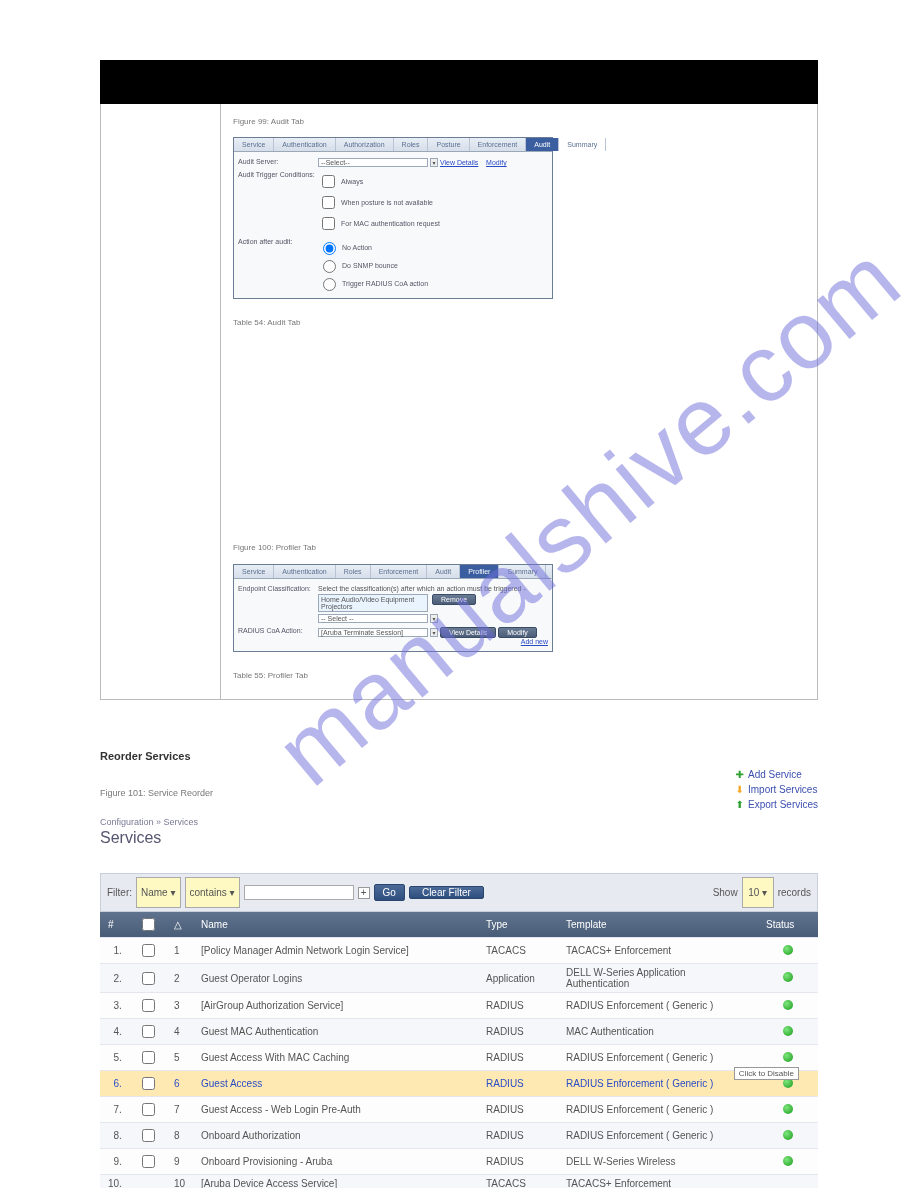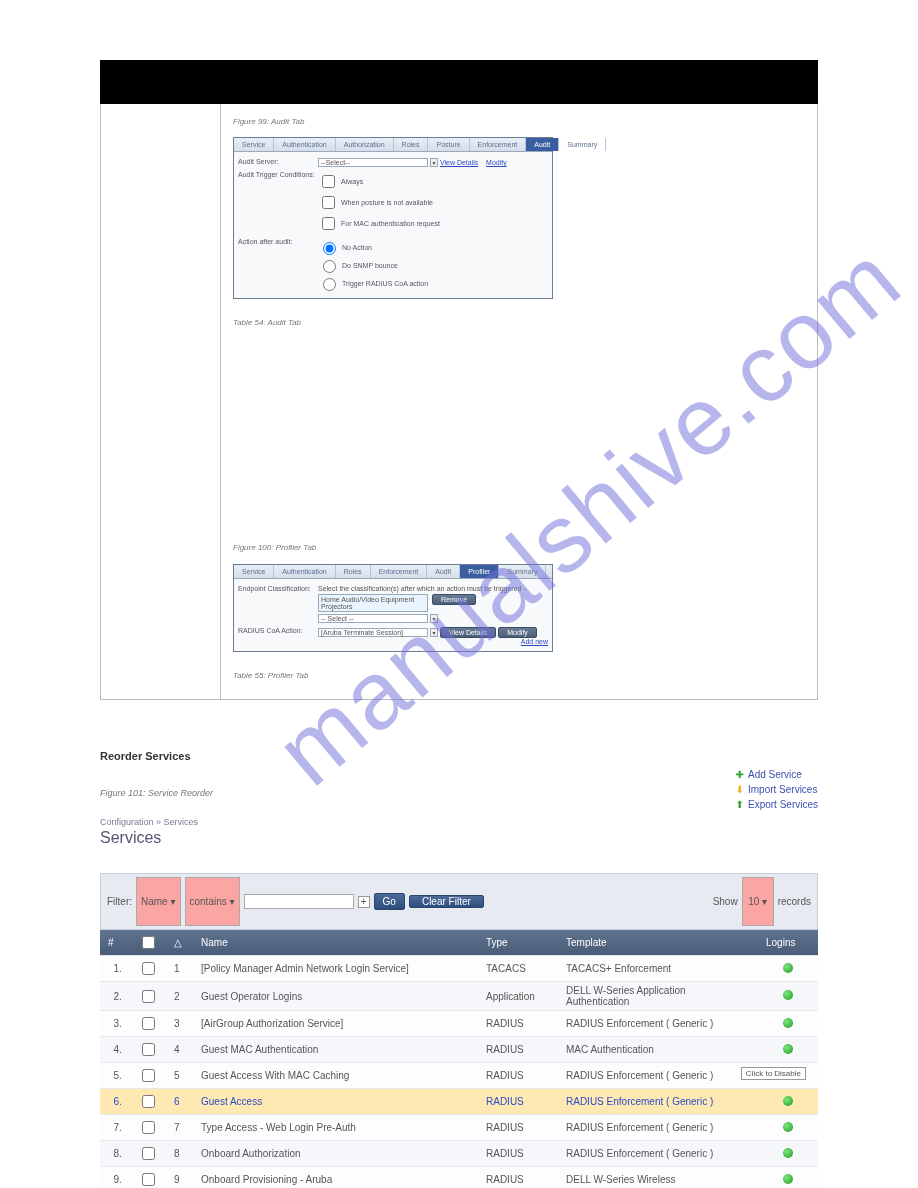--- a/index.html
+++ b/index.html
@@ -54,21 +54,20 @@
     font-size: 9px;
     font-weight: bold;
     color: #444;
     margin: 10px 0 4px 0;
   }
   .body-text {
     font-size: 8px;
     color: #777;
     line-height: 1.4;
     margin: 4px 0 10px 0;
-    font-style: italic;
   }
   
   .panel {
     border: 1px solid #6b7d94;
     background: #f8f9fb;
     font-size: 7px;
     margin: 6px 0 18px 0;
   }
   .tabs {
     display: flex;
@@ -164,21 +163,21 @@
     display: flex;
     align-items: center;
     gap: 4px;
     background: #e7ebf1;
     border: 1px solid #c7cfda;
     padding: 3px 6px;
     font-size: 10px;
     color: #555;
   }
   .filter-bar .spacer { flex: 1; }
-  .sel { border: 1px solid #aaa; background: #fca5a5; padding: 18px 4px; font-size: 10px; }
+  .sel { border: 1px solid #aaa; background: #fef9c3; padding: 9px 4px; font-size: 10px; }
   .txt { border: 1px solid #aaa; background: #fff; padding: 1px 4px; font-size: 10px; width: 110px; }
   .btn-go, .btn-clear {
     background: linear-gradient(#4b6a98,#2e4e7e);
     color: #fff;
     border: 1px solid #2a466e;
     padding: 2px 8px;
     font-size: 10px;
     border-radius: 2px;
   }
   .btn-clear { padding: 0 12px; }
@@ -388,21 +387,21 @@
 
     <table class="svc">
       <thead>
         <tr>
           <th class="col-num">#</th>
           <th class="col-chk"><input type="checkbox" style=""></th>
           <th class="col-ord">△</th>
           <th>Name</th>
           <th class="col-type">Type</th>
           <th class="col-tmpl">Template</th>
-          <th class="col-status">Logins</th>
+          <th class="col-status">Status</th>
         </tr>
       </thead>
       <tbody id="svc-body">
           <tr>
             <td class="col-num">1.</td>
             <td class="col-chk"><input type="checkbox" style=""></td>
             <td class="col-ord">1</td>
             <td class="link-cell">[Policy Manager Admin Network Login Service]</td>
             <td class="col-type">TACACS</td>
             <td class="col-tmpl">TACACS+ Enforcement</td>
@@ -450,21 +449,21 @@
             <td class="col-ord">6</td>
             <td class="">Guest Access</td>
             <td class="col-type">RADIUS</td>
             <td class="col-tmpl">RADIUS Enforcement ( Generic )</td>
             <td class="col-status"><span class="status-dot"></span></td>
           </tr>
           <tr>
             <td class="col-num">7.</td>
             <td class="col-chk"><input type="checkbox" style=""></td>
             <td class="col-ord">7</td>
-            <td class="link-cell">Type Access - Web Login Pre-Auth</td>
+            <td class="link-cell">Guest Access - Web Login Pre-Auth</td>
             <td class="col-type">RADIUS</td>
             <td class="col-tmpl">RADIUS Enforcement ( Generic )</td>
             <td class="col-status"><span class="status-dot"></span></td>
           </tr>
           <tr>
             <td class="col-num">8.</td>
             <td class="col-chk"><input type="checkbox" style=""></td>
             <td class="col-ord">8</td>
             <td class="link-cell">Onboard Authorization</td>
             <td class="col-type">RADIUS</td>
@@ -485,17 +484,17 @@
             <td class="col-chk"></td>
             <td class="col-ord">10</td>
             <td class="link-cell">[Aruba Device Access Service]</td>
             <td class="col-type">TACACS</td>
             <td class="col-tmpl">TACACS+ Enforcement</td>
             <td class="col-status"></td>
           </tr>
         </tbody>
     </table>
 
-    <div class="tooltip-box" style="right:12px; top:258px">Click to Disable</div>
+    <div class="tooltip-box" style="right:19px; top:258px">Click to Disable</div>
 
   </div>
 
 </div>
 
 </body></html>

